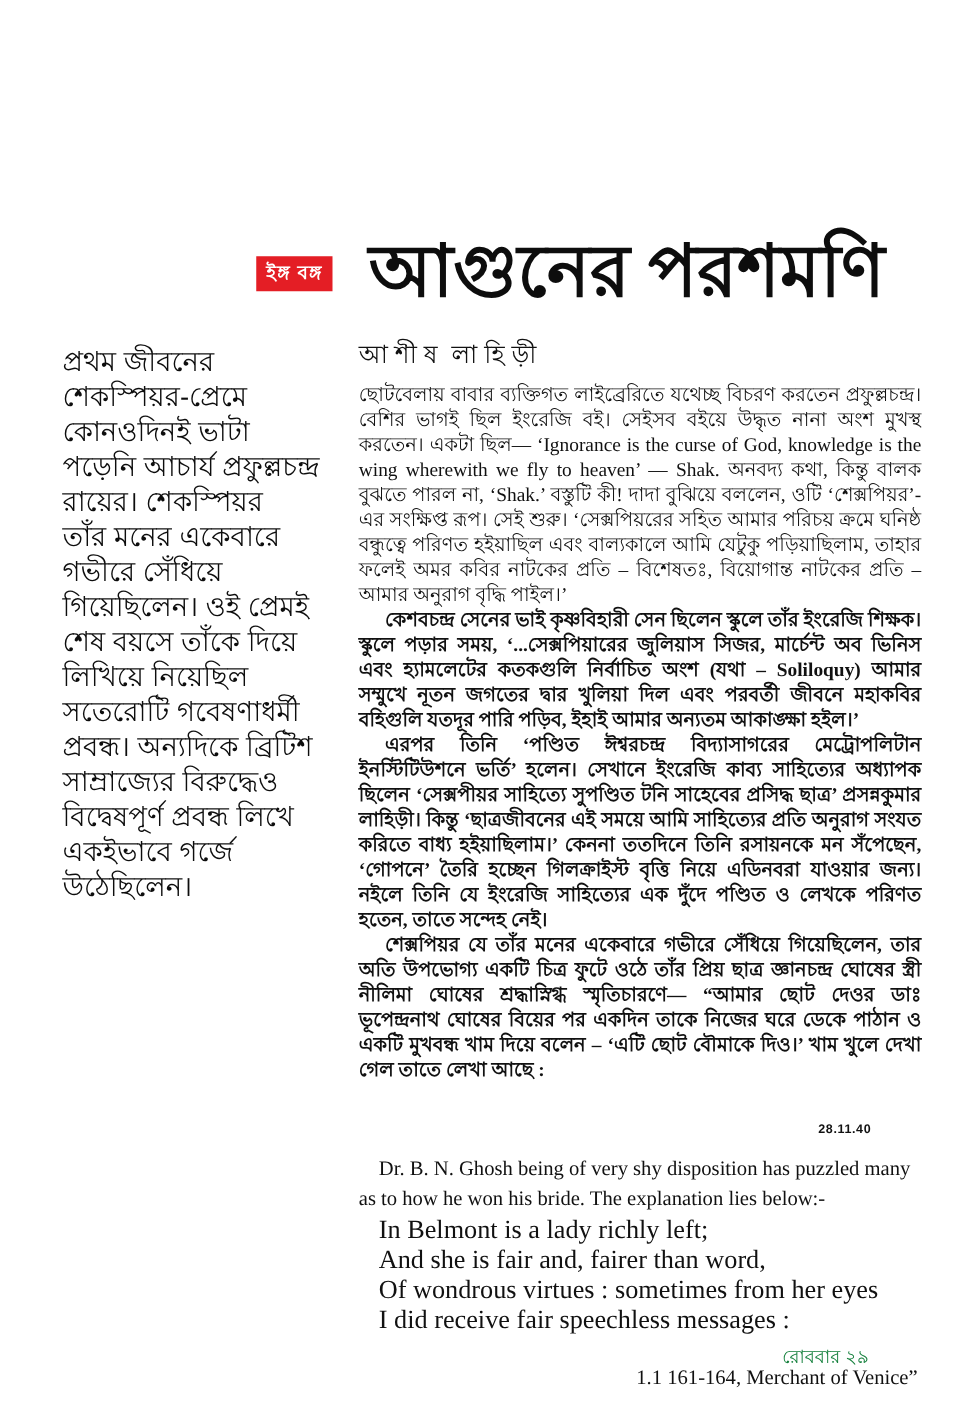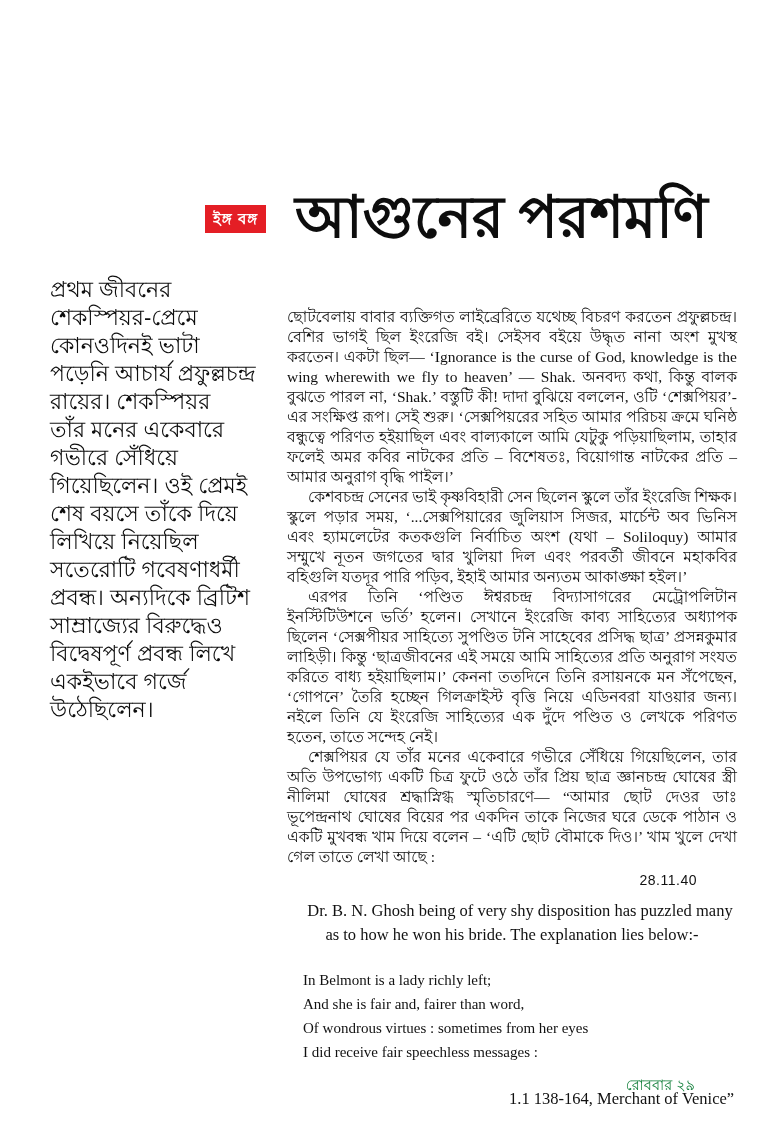--- a/index.html
+++ b/index.html
@@ -76,46 +76,47 @@
     line-height: 20px;
     text-align: justify;
     color: #111111;
     font-family: "Liberation Serif", serif;
   }
   .body-col p {
     margin: 0;
   }
   .body-col p.indent {
     text-indent: 21px;
+    font-weight: bold;
   }
 
   
   .letter {
     font-family: "Liberation Serif", serif;
   }
   .letter-date {
     text-align: right;
-    margin: 3px 40px 9px 0;
+    margin: 27px 40px 9px 0;
     font-family: "Liberation Sans", sans-serif;
-    font-size: 14px;
+    font-size: 10px;
     letter-spacing: 0.5px;
+    font-weight: bold;
   }
   .letter-intro {
     font-size: 16.5px;
     line-height: 24px;
     text-indent: 16px;
-    text-align: center;
+    text-align: left;
   }
   .poem {
-    font-size: 15px;
+    font-size: 21px;
     line-height: 24px;
     margin-left: 16px;
     white-space: pre-line;
     text-align: left;
-    margin-top: 21px;
   }
   .citation {
     margin: 25px 0 0 222px;
     font-size: 16.5px;
     text-align: left;
     white-space: nowrap;
   }
 
   
   .page-footer {
@@ -129,20 +130,21 @@
 </style>
 </head>
 <body>
 
 <div class="page">
 
   <span class="badge" style="background: rgb(228, 30, 37);">ইঙ্গ বঙ্গ</span>
 
   <h1 class="headline">আগুনের পরশমণি</h1>
 
+  <div class="byline">আ শী ষ  লা হি ড়ী</div>
 
   <aside class="standfirst">প্রথম জীবনের
 শেকস্পিয়র-প্রেমে
 কোনওদিনই ভাটা
 পড়েনি আচার্য প্রফুল্লচন্দ্র
 রায়ের। শেকস্পিয়র
 তাঁর মনের একেবারে
 গভীরে সেঁধিয়ে
 গিয়েছিলেন। ওই প্রেমই
 শেষ বয়সে তাঁকে দিয়ে
@@ -164,20 +166,20 @@
 
     <p class="indent">শেক্সপিয়র যে তাঁর মনের একেবারে গভীরে সেঁধিয়ে গিয়েছিলেন, তার অতি উপভোগ্য একটি চিত্র ফুটে ওঠে তাঁর প্রিয় ছাত্র জ্ঞানচন্দ্র ঘোষের স্ত্রী নীলিমা ঘোষের শ্রদ্ধাস্নিগ্ধ স্মৃতিচারণে— “আমার ছোট দেওর ডাঃ ভূপেন্দ্রনাথ ঘোষের বিয়ের পর একদিন তাকে নিজের ঘরে ডেকে পাঠান ও একটি মুখবন্ধ খাম দিয়ে বলেন – ‘এটি ছোট বৌমাকে দিও।’ খাম খুলে দেখা গেল তাতে লেখা আছে :</p>
 
     <div class="letter">
       <div class="letter-date">28.11.40</div>
       <p class="letter-intro">Dr. B. N. Ghosh being of very shy disposition has puzzled many as to how he won his bride. The explanation lies below:-</p>
       <div class="poem">In Belmont is a lady richly left;
 And she is fair and, fairer than word,
 Of wondrous virtues : sometimes from her eyes
 I did receive fair speechless messages :</div>
-      <div class="citation">1.1  138-164, Merchant of Venice”</div>
+      <div class="citation">1.1  161-164, Merchant of Venice”</div>
     </div>
 
   </main>
 
   <footer class="page-footer">রোববার ২৯</footer>
 
 </div>
 
 </body></html>

